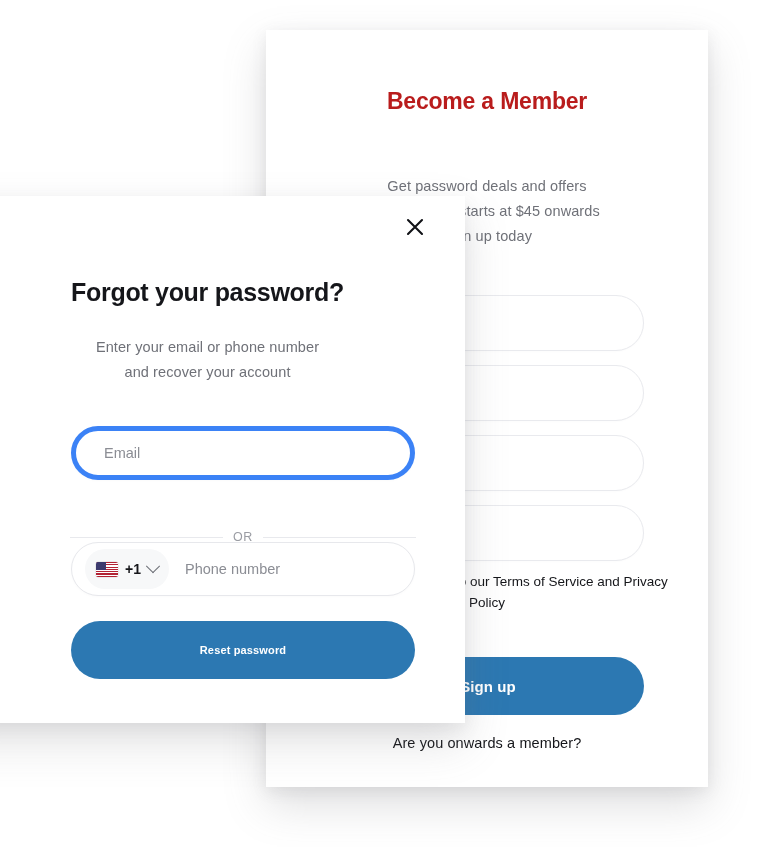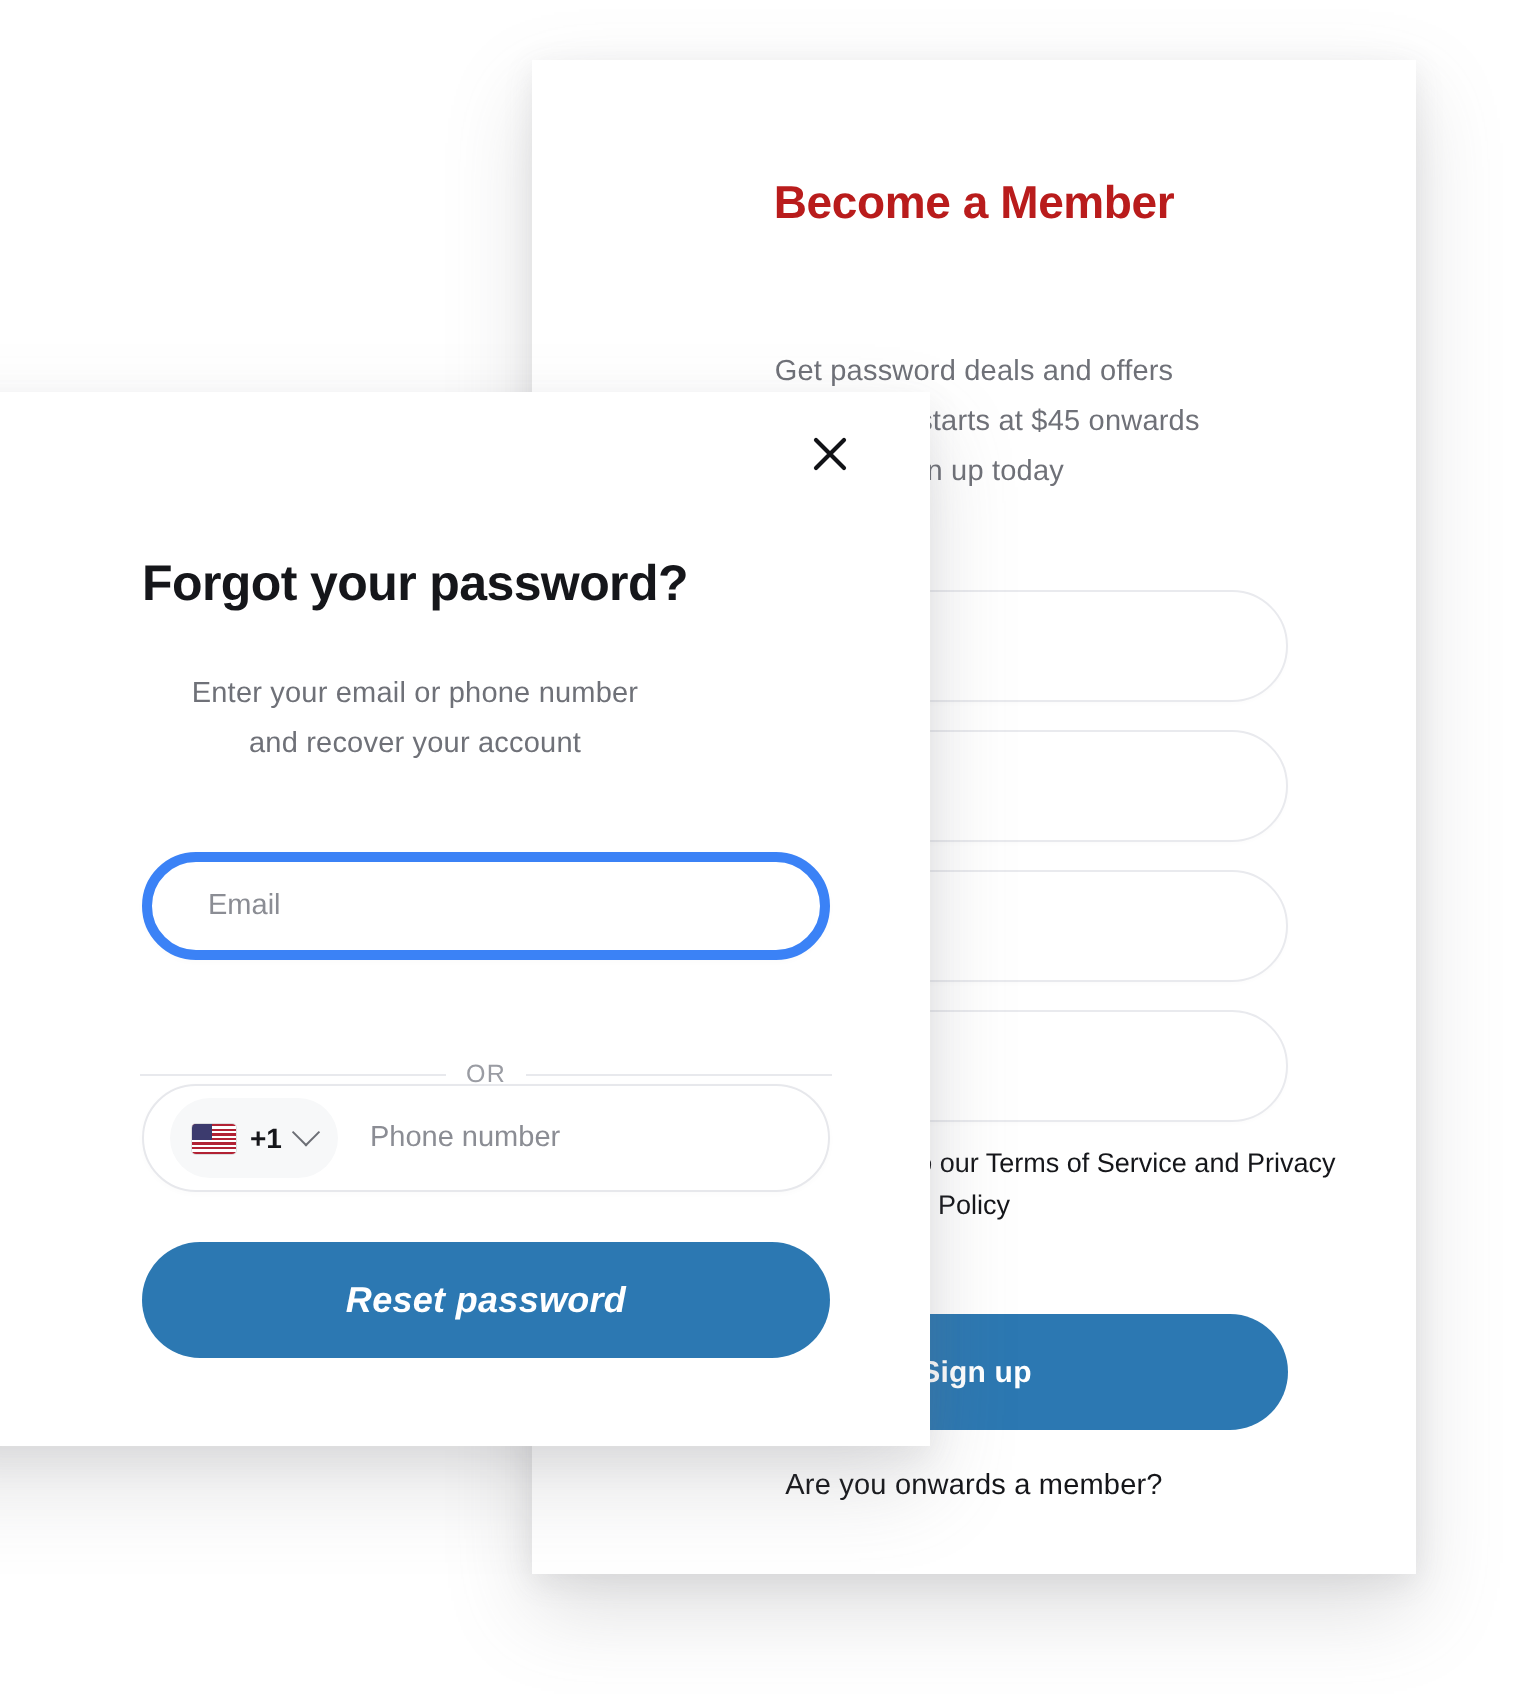--- a/index.html
+++ b/index.html
@@ -270,26 +270,25 @@
   #reset-button {
     position: absolute;
     left: 121px;
     top: 425px;
     width: 344px;
     height: 58px;
     border: none;
     border-radius: 29px;
     background: #2c78b2;
     color: #ffffff;
-    font-size: 18px;
+    font-size: 11px;
     font-weight: 700;
     letter-spacing: 0.15px;
     font-family: "Liberation Sans", sans-serif;
     cursor: pointer;
-    font-style: italic;
   }
 
   
   #close-button {
     position: absolute;
     left: 401px;
     top: 213px;
     width: 28px;
     height: 28px;
     display: flex;

